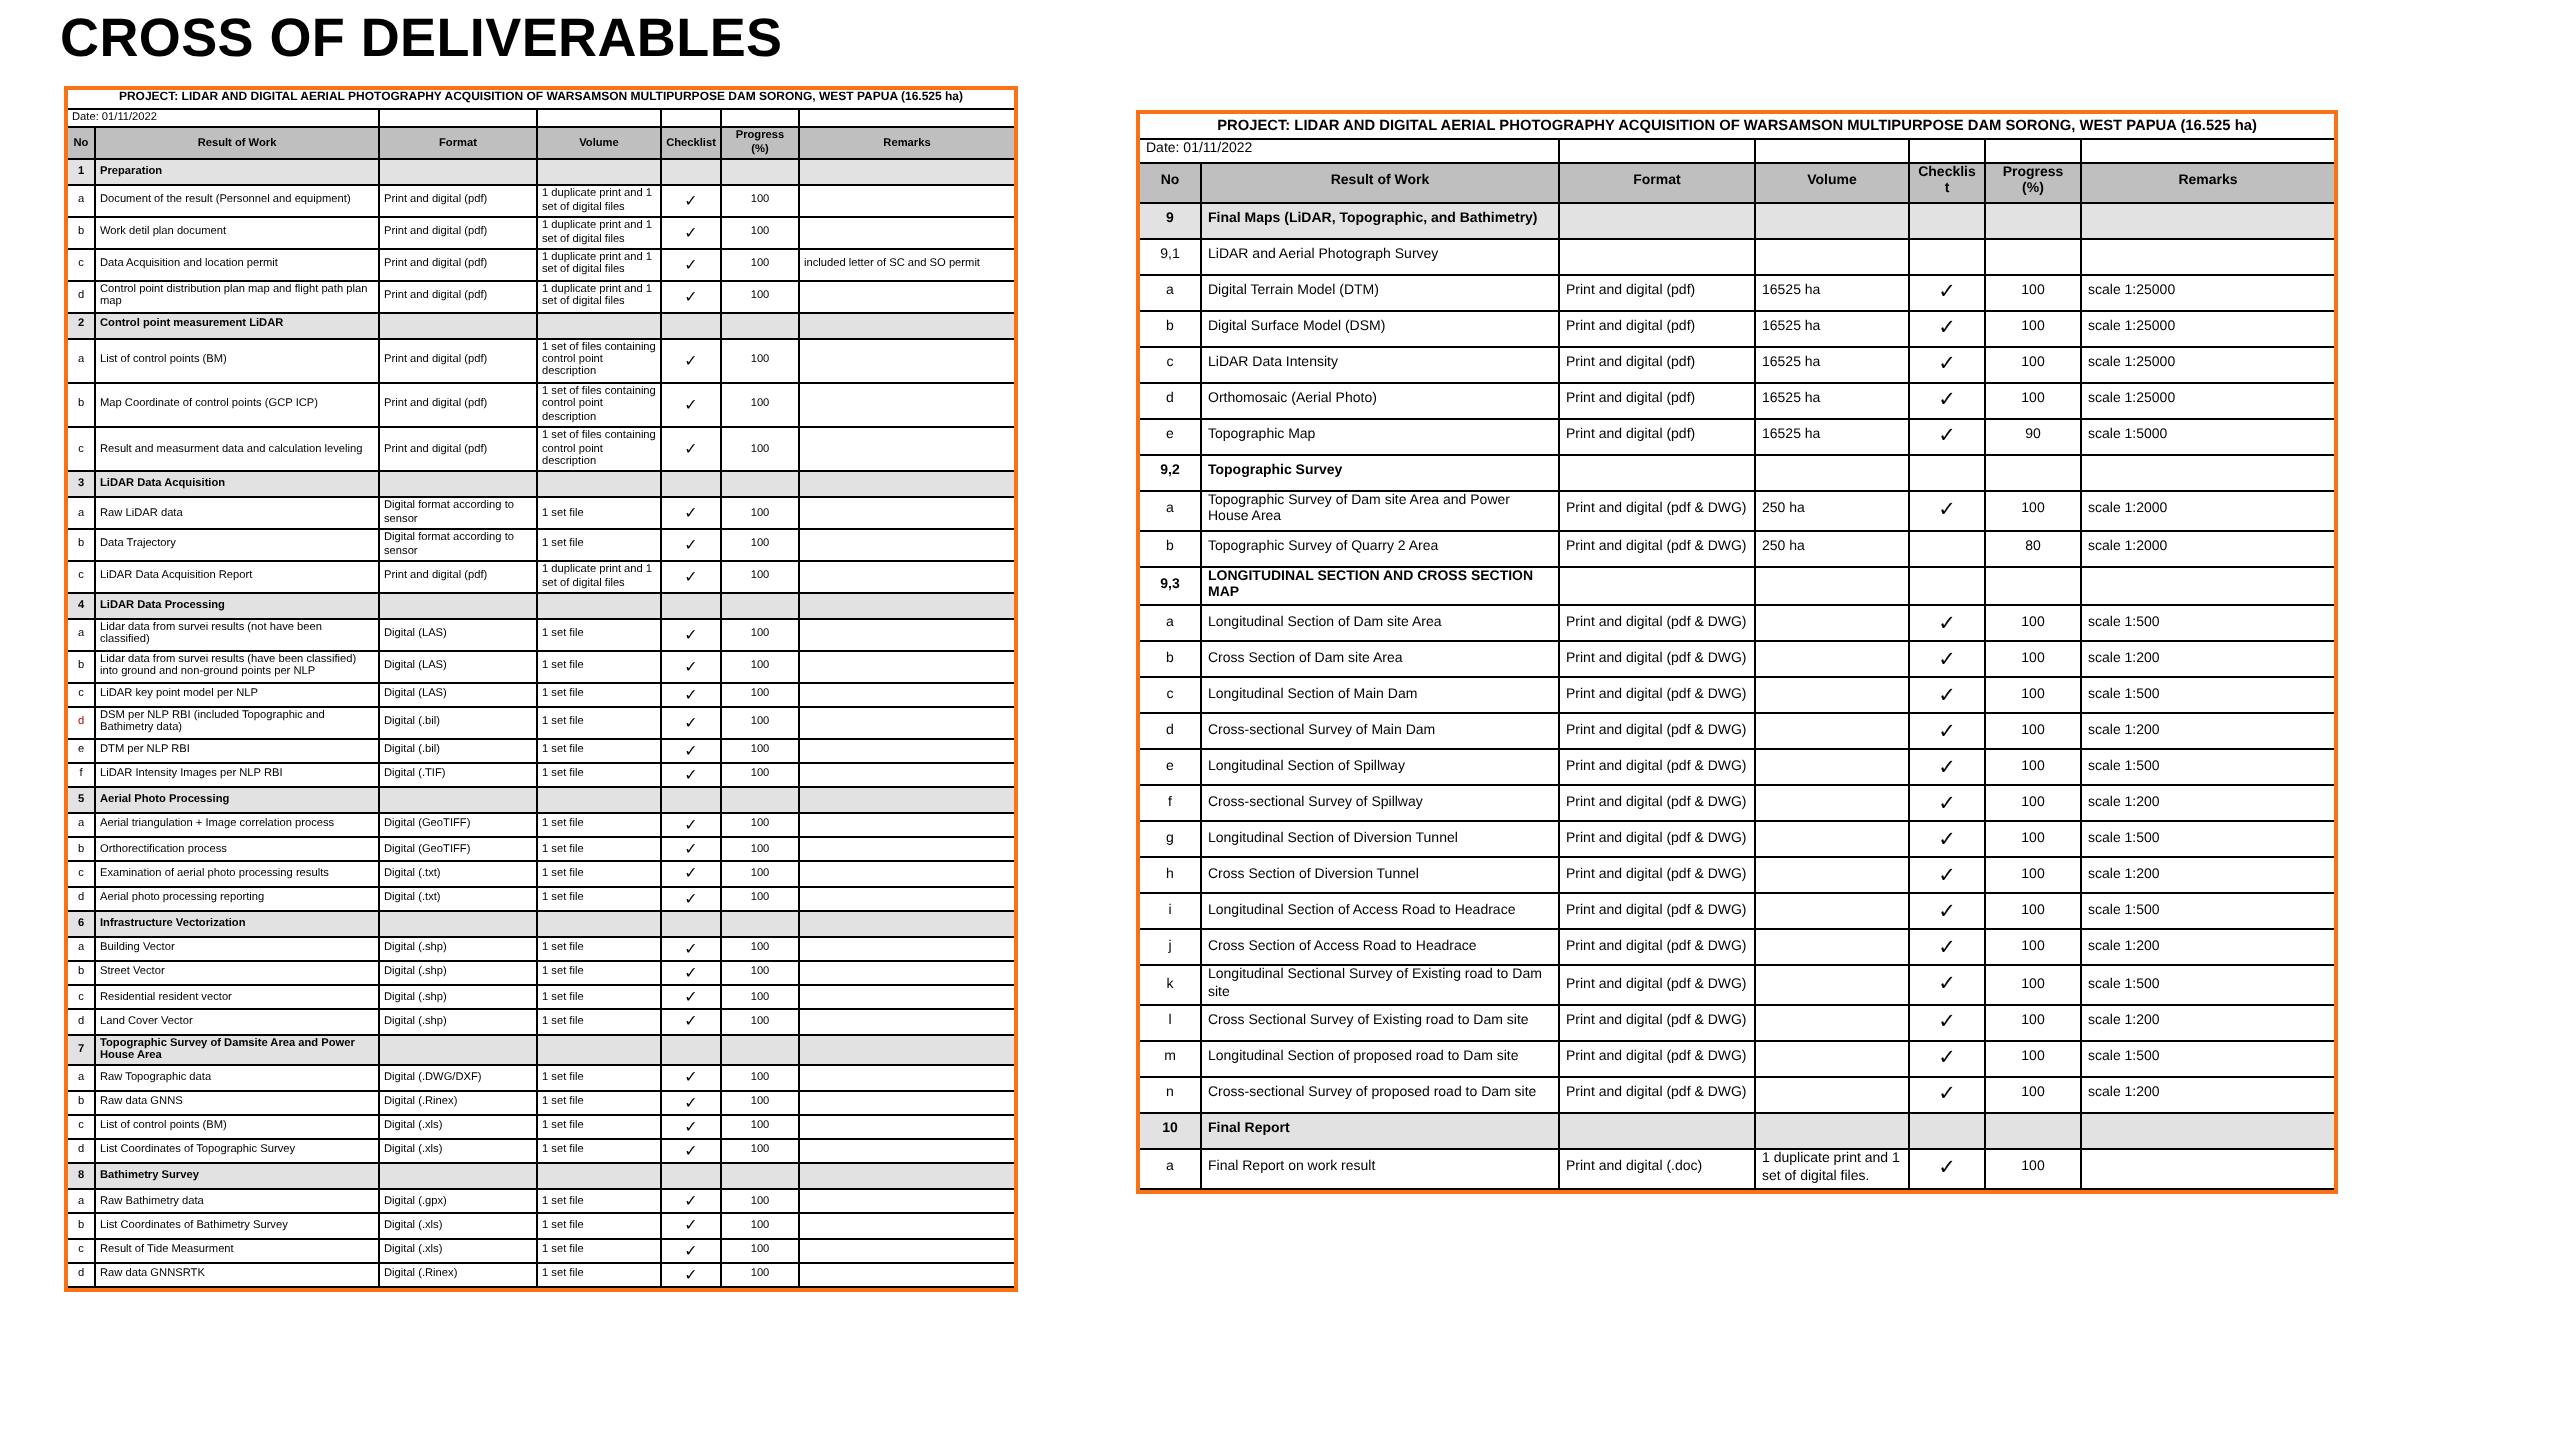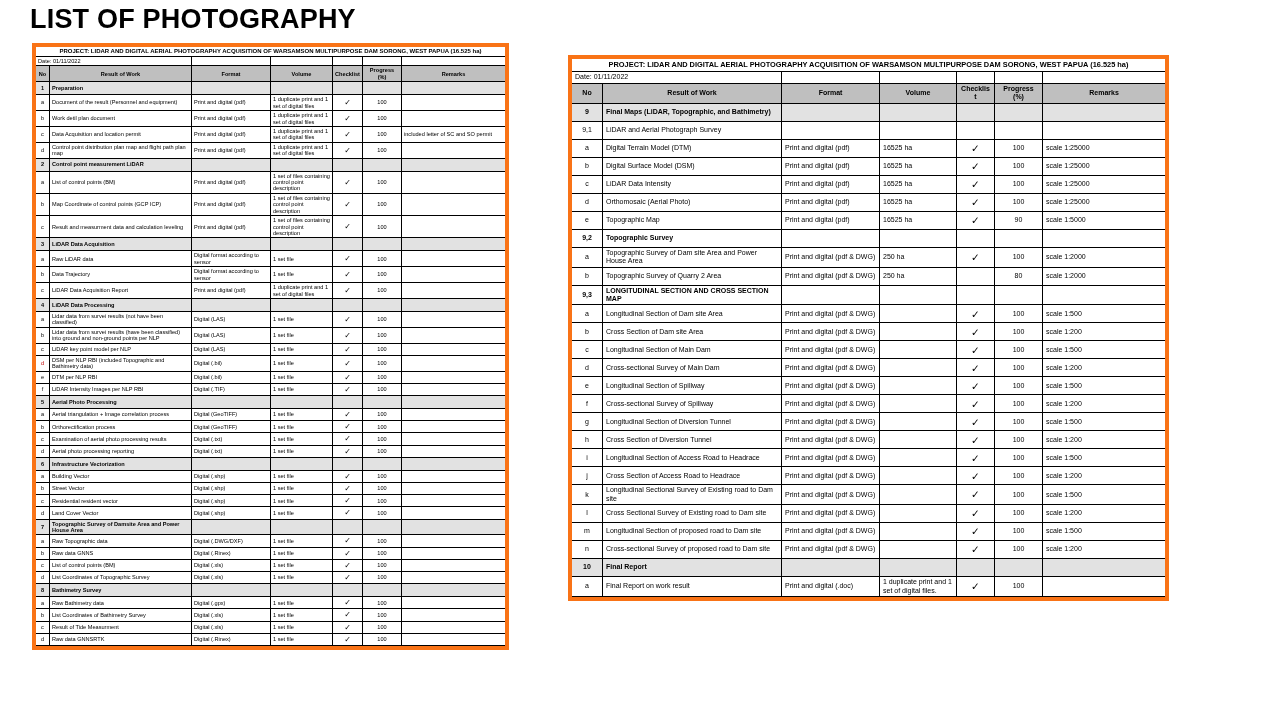--- a/index.html
+++ b/index.html
@@ -7,21 +7,21 @@
     width:1280px;height:720px;position:relative;overflow:hidden;
     background:#ffffff;color:#000;
     font-family:"Liberation Sans", sans-serif;
     -webkit-font-smoothing:antialiased;
   }
   .page-title{
     position:absolute;left:30px;top:4px;margin:0;
     font-size:27px;font-weight:700;color:#000;letter-spacing:0.2px;
   }
   .tbl{
-    position:absolute;background:#fff;border:4px solid #f97316;box-sizing:border-box;
+    position:absolute;background:#fff;border:2px solid #f97316;box-sizing:border-box;
   }
   .tbl-left{left:32px;top:43px;width:477px;font-size:5.6px;line-height:1.15;}
   .tbl-right{left:568px;top:55px;width:601px;font-size:7px;line-height:1.2;}
   .trow{display:grid;}
   .tbl-left .trow{grid-template-columns:14px 142px 79px 62px 30px 39px 1fr;}
   .tbl-right .trow{grid-template-columns:31px 179px 98px 77px 38px 48px 1fr;}
   .cell{
     border-right:1px solid #000;border-bottom:1px solid #000;
     padding:1px 2px;display:flex;align-items:center;box-sizing:border-box;
     overflow:hidden;word-break:break-word;
@@ -48,21 +48,21 @@
   .tbl-left .r-item .cell{min-height:12px;}
   .tbl-right .r-title .cell{min-height:13px;}
   .tbl-right .r-date .cell{min-height:12px;}
   .tbl-right .r-head .cell{min-height:14px;}
   .tbl-right .r-sec .cell{min-height:18px;}
   .tbl-right .r-item .cell{min-height:18px;}
 </style>
 </head>
 <body>
 
-<h1 class="page-title">LIST OF PHOTOGRAPHY</h1>
+<h1 class="page-title">CROSS OF DELIVERABLES</h1>
 
 <div class="tbl tbl-left">
     <div class="trow r-title">
       <div class="cell c-title">PROJECT: LIDAR AND DIGITAL AERIAL PHOTOGRAPHY ACQUISITION OF WARSAMSON MULTIPURPOSE DAM SORONG, WEST PAPUA (16.525 ha)</div>
     </div>
     <div class="trow r-date">
       <div class="cell c-date" style="grid-column: 1 / 3;">Date: 01/11/2022</div>
       <div class="cell "></div>
       <div class="cell "></div>
       <div class="cell "></div>

